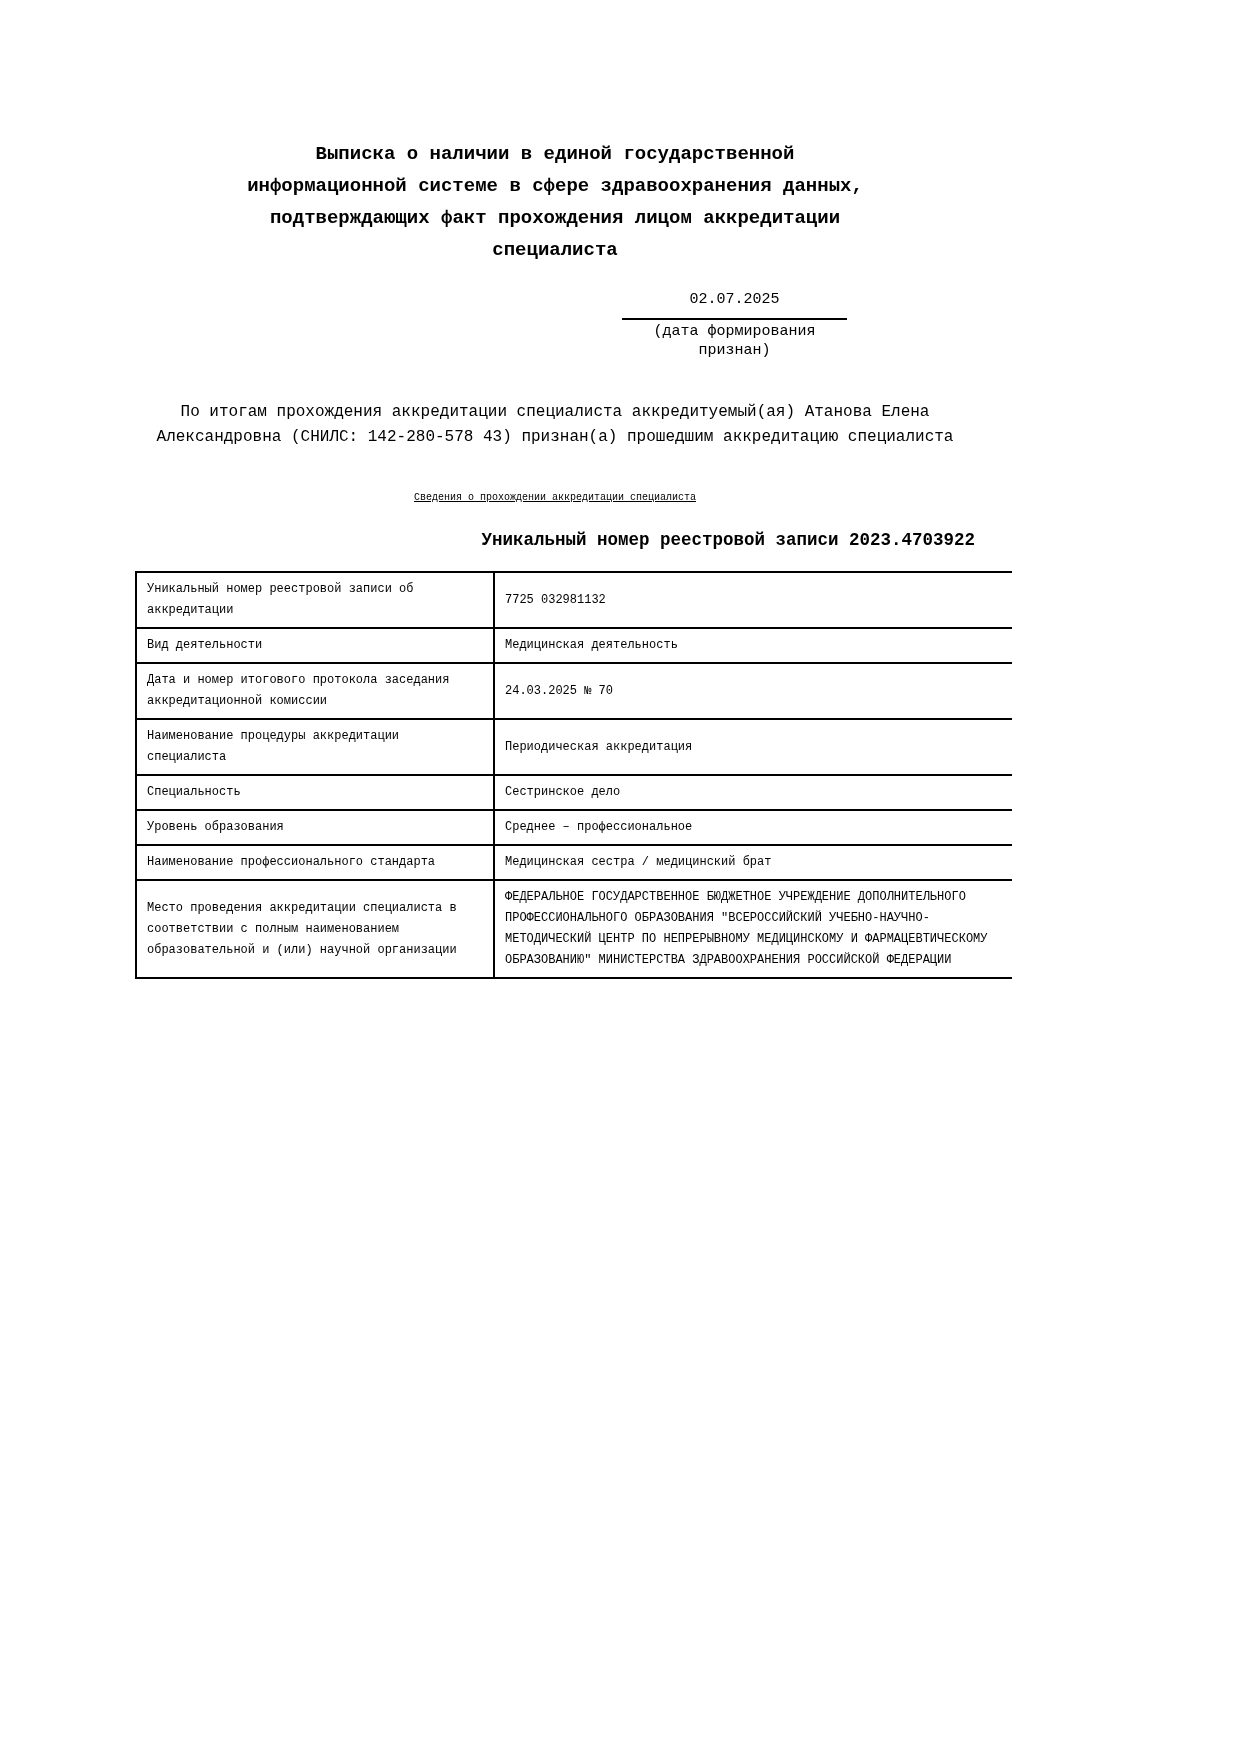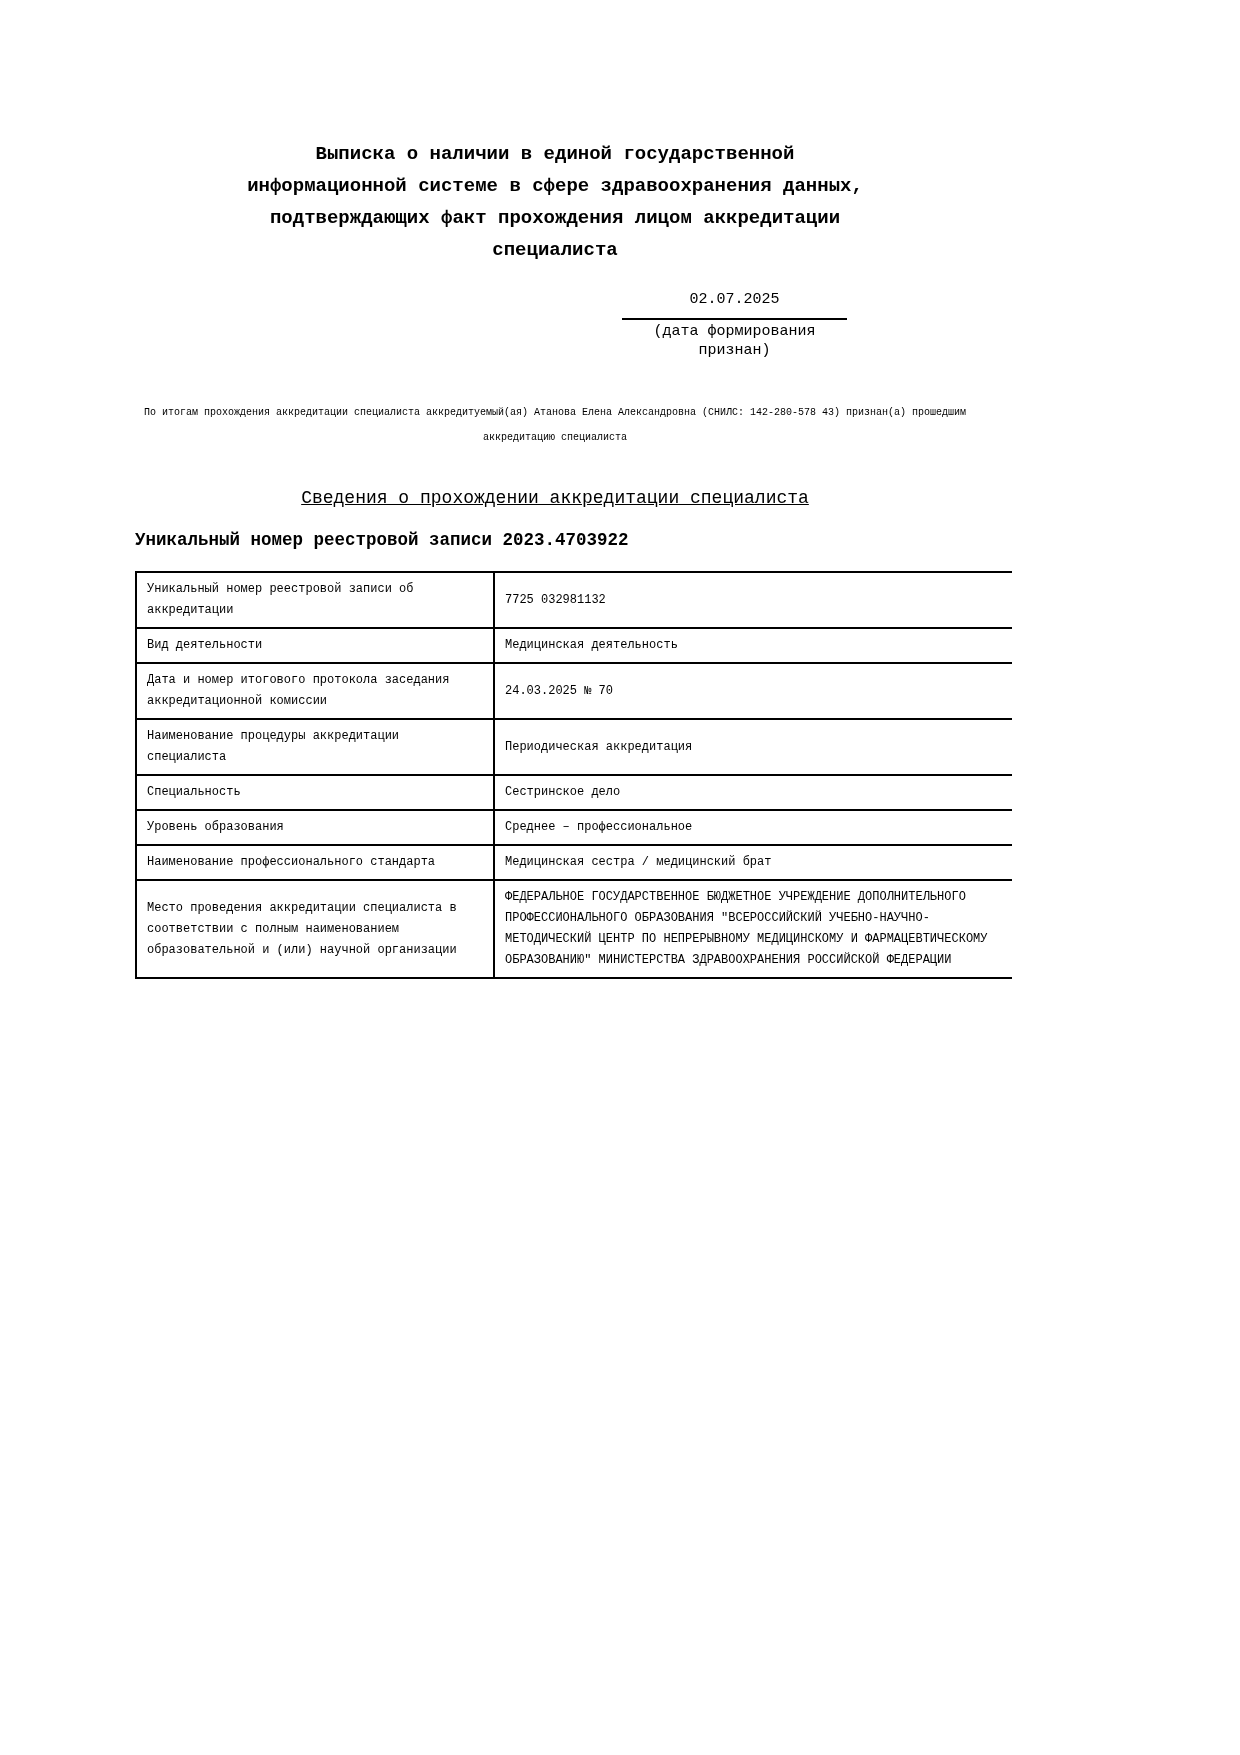--- a/index.html
+++ b/index.html
@@ -42,35 +42,35 @@
     border-bottom: 2px solid #000000;
     padding-bottom: 9px;
   }
   .date-caption {
     display: block;
     padding-top: 2px;
   }
   .intro {
     margin-top: 40px;
     text-align: center;
-    font-size: 10px;
+    font-size: 16px;
     line-height: 25px;
   }
   .section-heading {
     margin-top: 38px;
     text-align: center;
-    font-size: 18px;
+    font-size: 10px;
     line-height: 20px;
   }
   .section-heading span {
     text-decoration: underline;
   }
   .registry-heading {
     margin-top: 21px;
-    text-align: left;
+    text-align: right;
     font-size: 17.5px;
     font-weight: bold;
     line-height: 22px;
   }
   table.acc-table {
     margin-top: 20px;
     width: 840px;
     border-collapse: collapse;
     table-layout: fixed;
     font-size: 12px;

